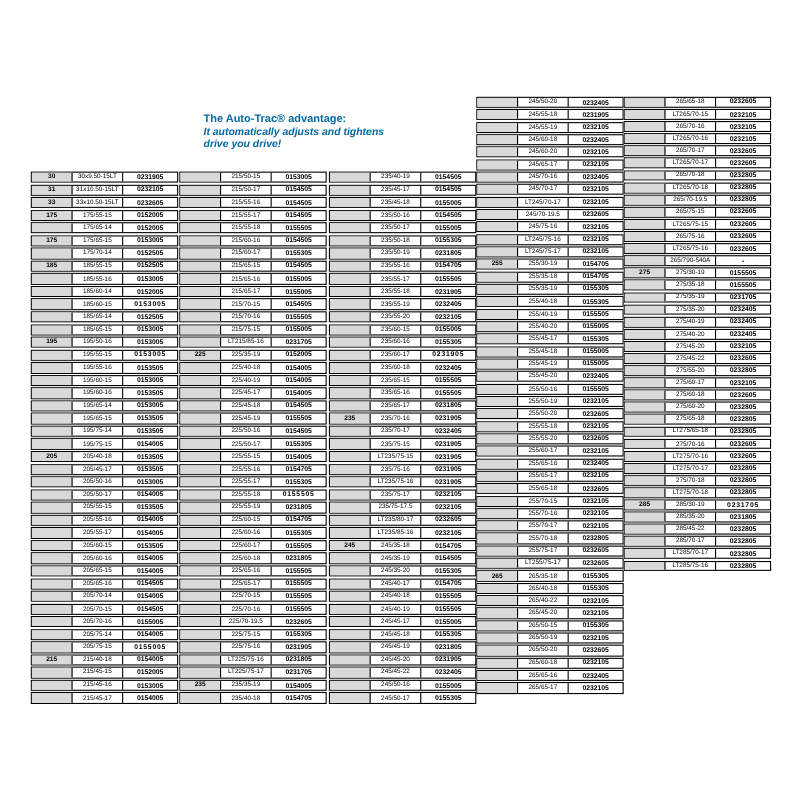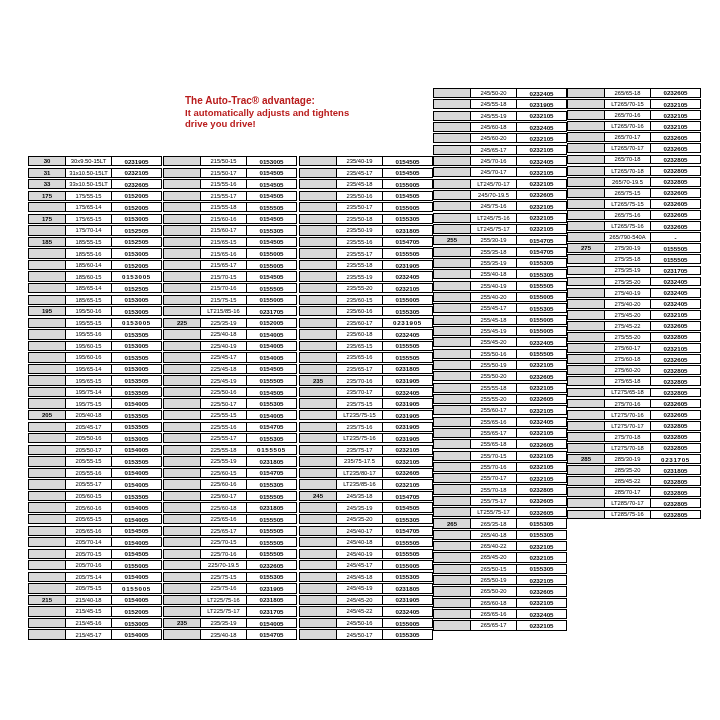--- a/index.html
+++ b/index.html
@@ -2,24 +2,24 @@
 <html><head>
 <meta charset="utf-8">
 <style>
   html,body{margin:0;padding:0;}
   body{
     width:720px;height:720px;position:relative;background:#ffffff;
     font-family:"Liberation Sans", sans-serif;color:#000;
     overflow:hidden;
   }
   .header{
-    position:absolute;left:185px;top:95px;color:#b91c1c;line-height:1.18;
+    position:absolute;left:185px;top:103px;color:#0369a1;line-height:1.18;
   }
   .header .title{font-weight:bold;font-size:10px;}
-  .header .sub{font-weight:bold;font-size:9.5px;}
+  .header .sub{font-style:italic;font-weight:bold;font-size:9.5px;}
   .col{position:absolute;width:134px;}
   .row{
     height:calc(var(--rh) - 1.25px);
     margin-bottom:1.25px;
     display:flex;
     border:1px solid #000;
     box-sizing:border-box;
     background:#fff;
   }
   .cell{

